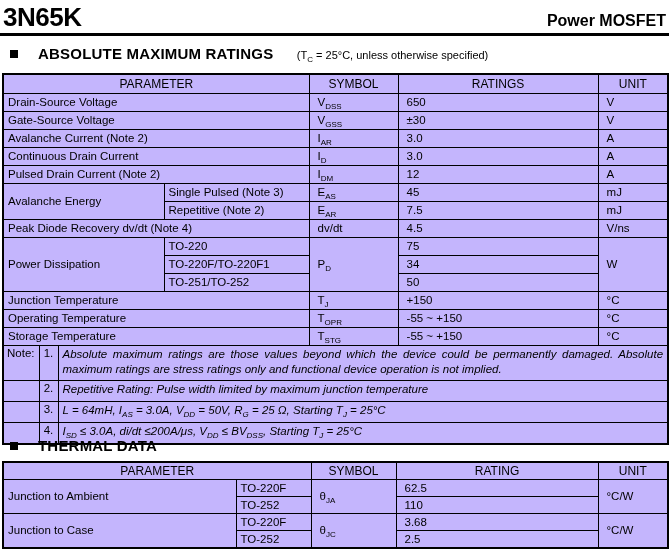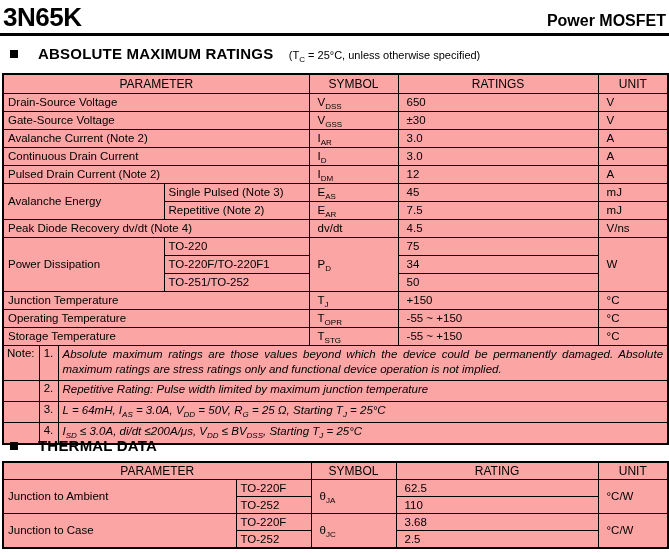--- a/index.html
+++ b/index.html
@@ -20,27 +20,27 @@
   .header-rule { position:absolute; left:0; right:0; top:33px; height:3px; background:#000; }
 
   
   .bullet { position:absolute; left:10px; width:8px; height:8px; background:#000; }
   .bullet-1 { top:50px; }
   .bullet-2 { top:442px; }
   .section-heading { position:absolute; left:38px; white-space:nowrap; }
   .section-heading-1 { top:45px; }
   .section-heading-2 { top:437px; }
   .sec-title { font-size:15px; font-weight:bold; letter-spacing:0.2px; }
-  .sec-sub { font-size:11px; margin-left:11px; }
+  .sec-sub { font-size:11px; margin-left:19px; }
   .sec-sub sub { font-size:8px; }
 
   
   table {
     position:absolute; left:2px; border-collapse:collapse; table-layout:fixed;
-    border:2px solid #000; background:#fca5a5;
+    border:2px solid #000; background:#c4b5fd;
   }
   #amr-table { top:73px; width:665px; }
   #thermal-table { top:461px; width:665px; }
   th, td {
     border:1px solid #000; font-size:11.5px; font-weight:normal;
     height:17px; line-height:13px; padding:0 4px;
     overflow:hidden; white-space:nowrap;
   }
   #thermal-table th, #thermal-table td { height:16px; }
   th { text-align:center; height:18px; font-size:12px; }

